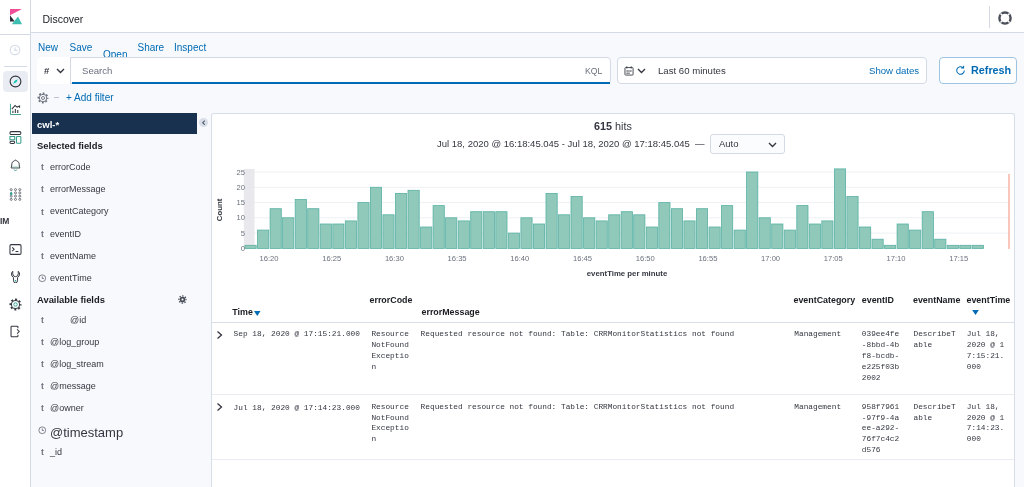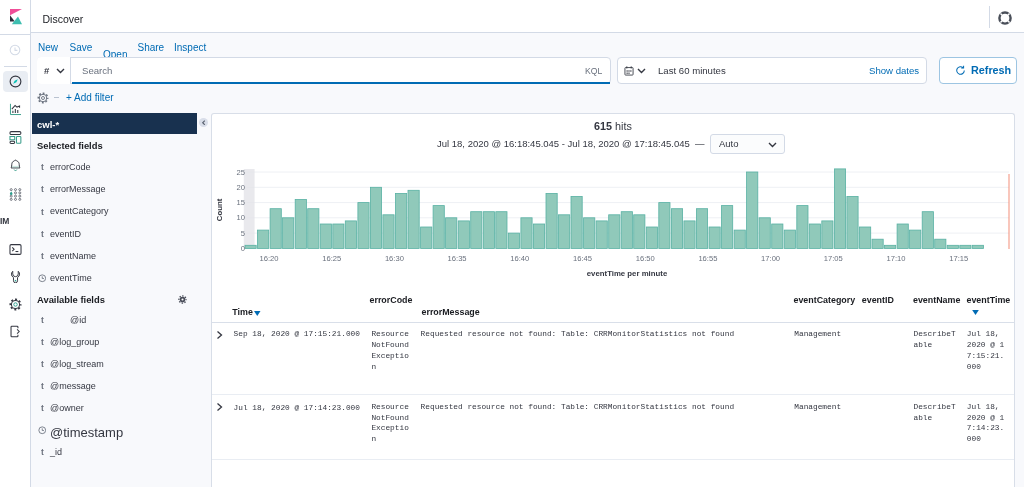--- a/index.html
+++ b/index.html
@@ -322,37 +322,47 @@
 <svg class="abs" style="left:216px;top:331px" width="7" height="8" viewBox="0 0 7 8">
       <path d="M1.5 0.5 L5.5 4 l-4 3.5" fill="none" stroke="#343741" stroke-width="1.3"></path>
     </svg>
 <div class="abs mono" style="left:233.6px;top:329.4px;">Sep 18, 2020 @ 17:15:21.000</div>
 <div class="abs mono" style="left:371.4px;top:329.4px;">Resource
 NotFound
 Exceptio
 n</div>
 <div class="abs mono" style="left:420.6px;top:329.4px;">Requested resource not found: Table: CRRMonitorStatistics not found</div>
 <div class="abs mono" style="left:794.3px;top:329.4px;">Management</div>
+<div class="abs mono" style="left:861.8px;top:329.4px;">039ee4fe
+-8bbd-4b
+f8-bcdb-
+e225f03b
+2002</div>
 <div class="abs mono" style="left:913.5px;top:329.4px;">DescribeT
 able</div>
 <div class="abs mono" style="left:966.8px;top:329.4px;">Jul 18,
 2020 @ 1
 7:15:21.
 000</div>
 <div class="abs" style="left:211.8px;top:393.5px;width:802.6px;border-top:1px solid #e9edf3;"></div>
 <svg class="abs" style="left:216px;top:403.2px" width="7" height="8" viewBox="0 0 7 8">
       <path d="M1.5 0.5 L5.5 4 l-4 3.5" fill="none" stroke="#343741" stroke-width="1.3"></path>
     </svg>
 <div class="abs mono" style="left:233.6px;top:403px;">Jul 18, 2020 @ 17:14:23.000</div>
 <div class="abs mono" style="left:371.4px;top:401.6px;">Resource
 NotFound
 Exceptio
 n</div>
 <div class="abs mono" style="left:420.6px;top:401.6px;">Requested resource not found: Table: CRRMonitorStatistics not found</div>
 <div class="abs mono" style="left:794.3px;top:401.6px;">Management</div>
+<div class="abs mono" style="left:861.8px;top:401.6px;">958f7961
+-97f9-4a
+ee-a292-
+76f7c4c2
+d576</div>
 <div class="abs mono" style="left:913.5px;top:401.6px;">DescribeT
 able</div>
 <div class="abs mono" style="left:966.8px;top:401.6px;">Jul 18,
 2020 @ 1
 7:14:23.
 000</div>
 <div class="abs" style="left:211.8px;top:459px;width:802.6px;border-top:1px solid #e9edf3;"></div>
 
 </div>
 

